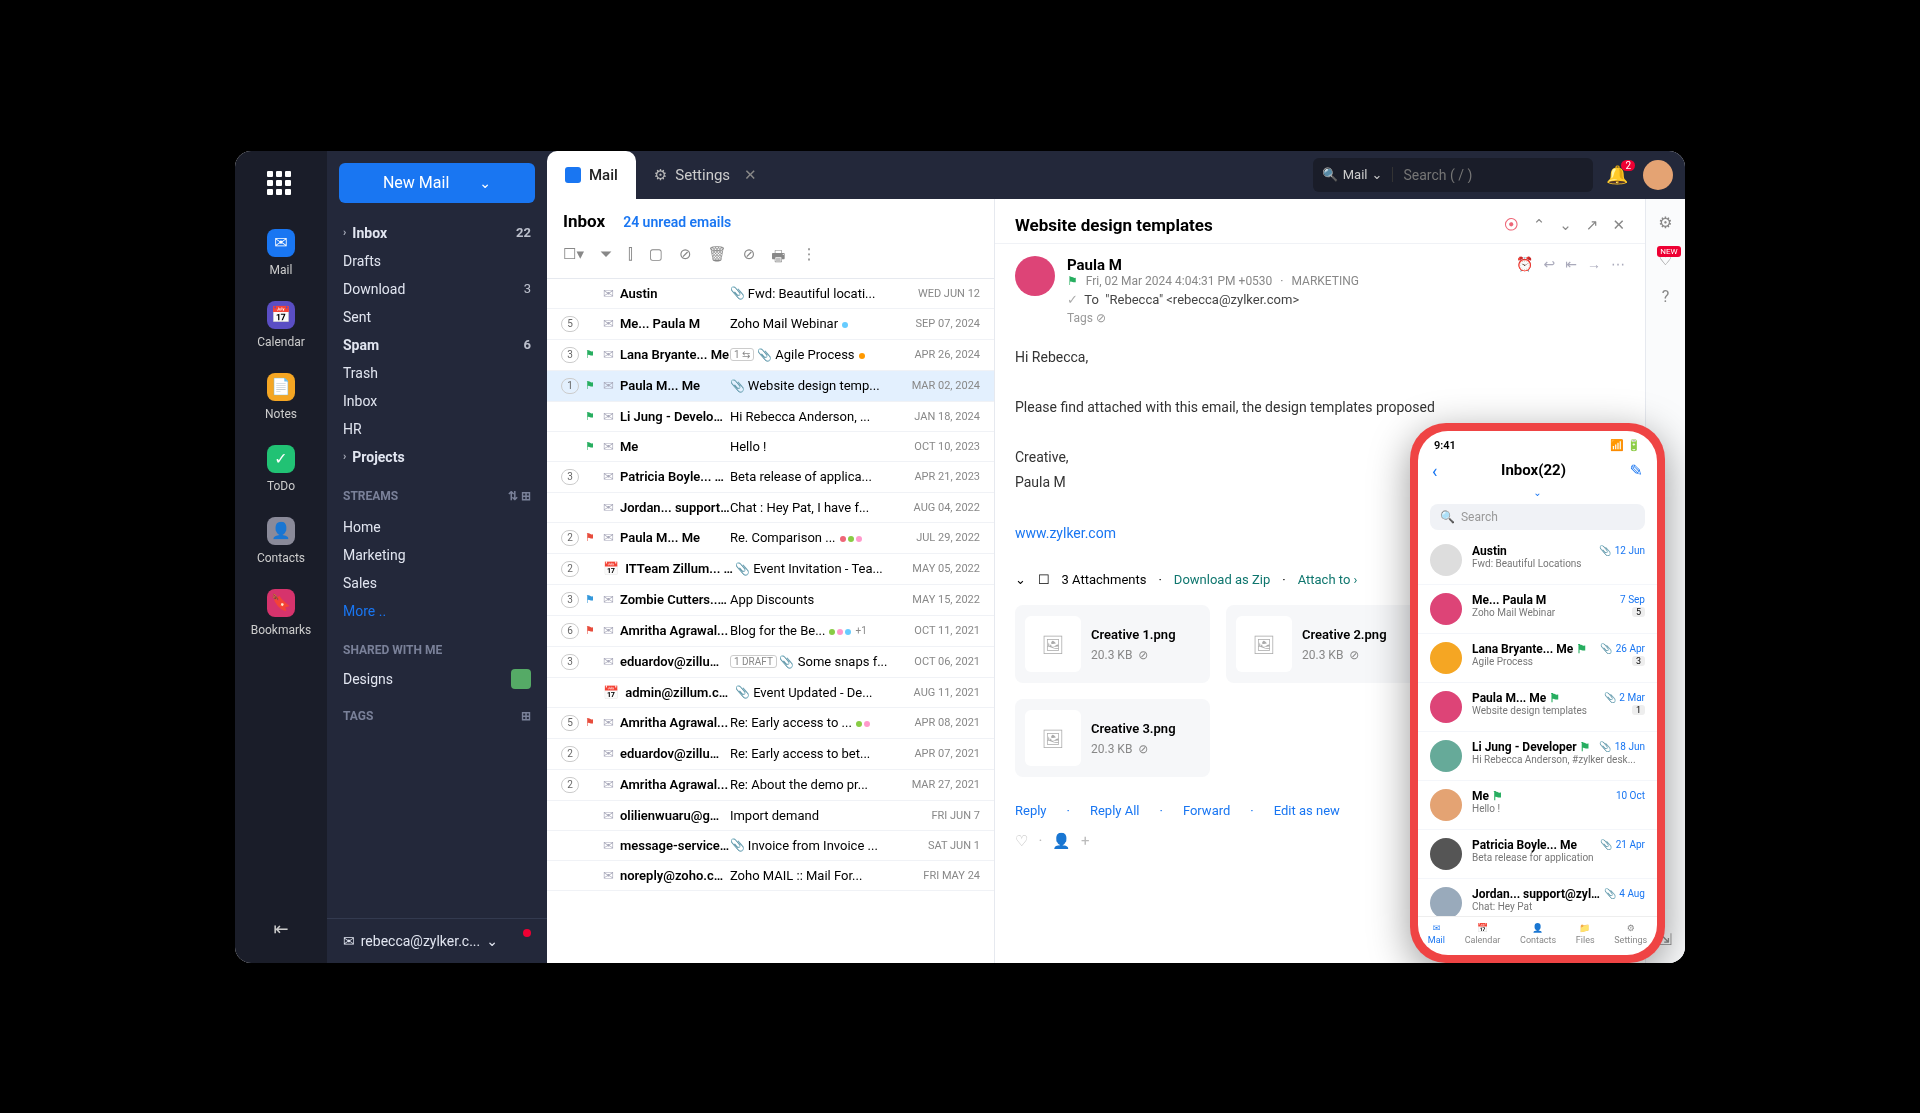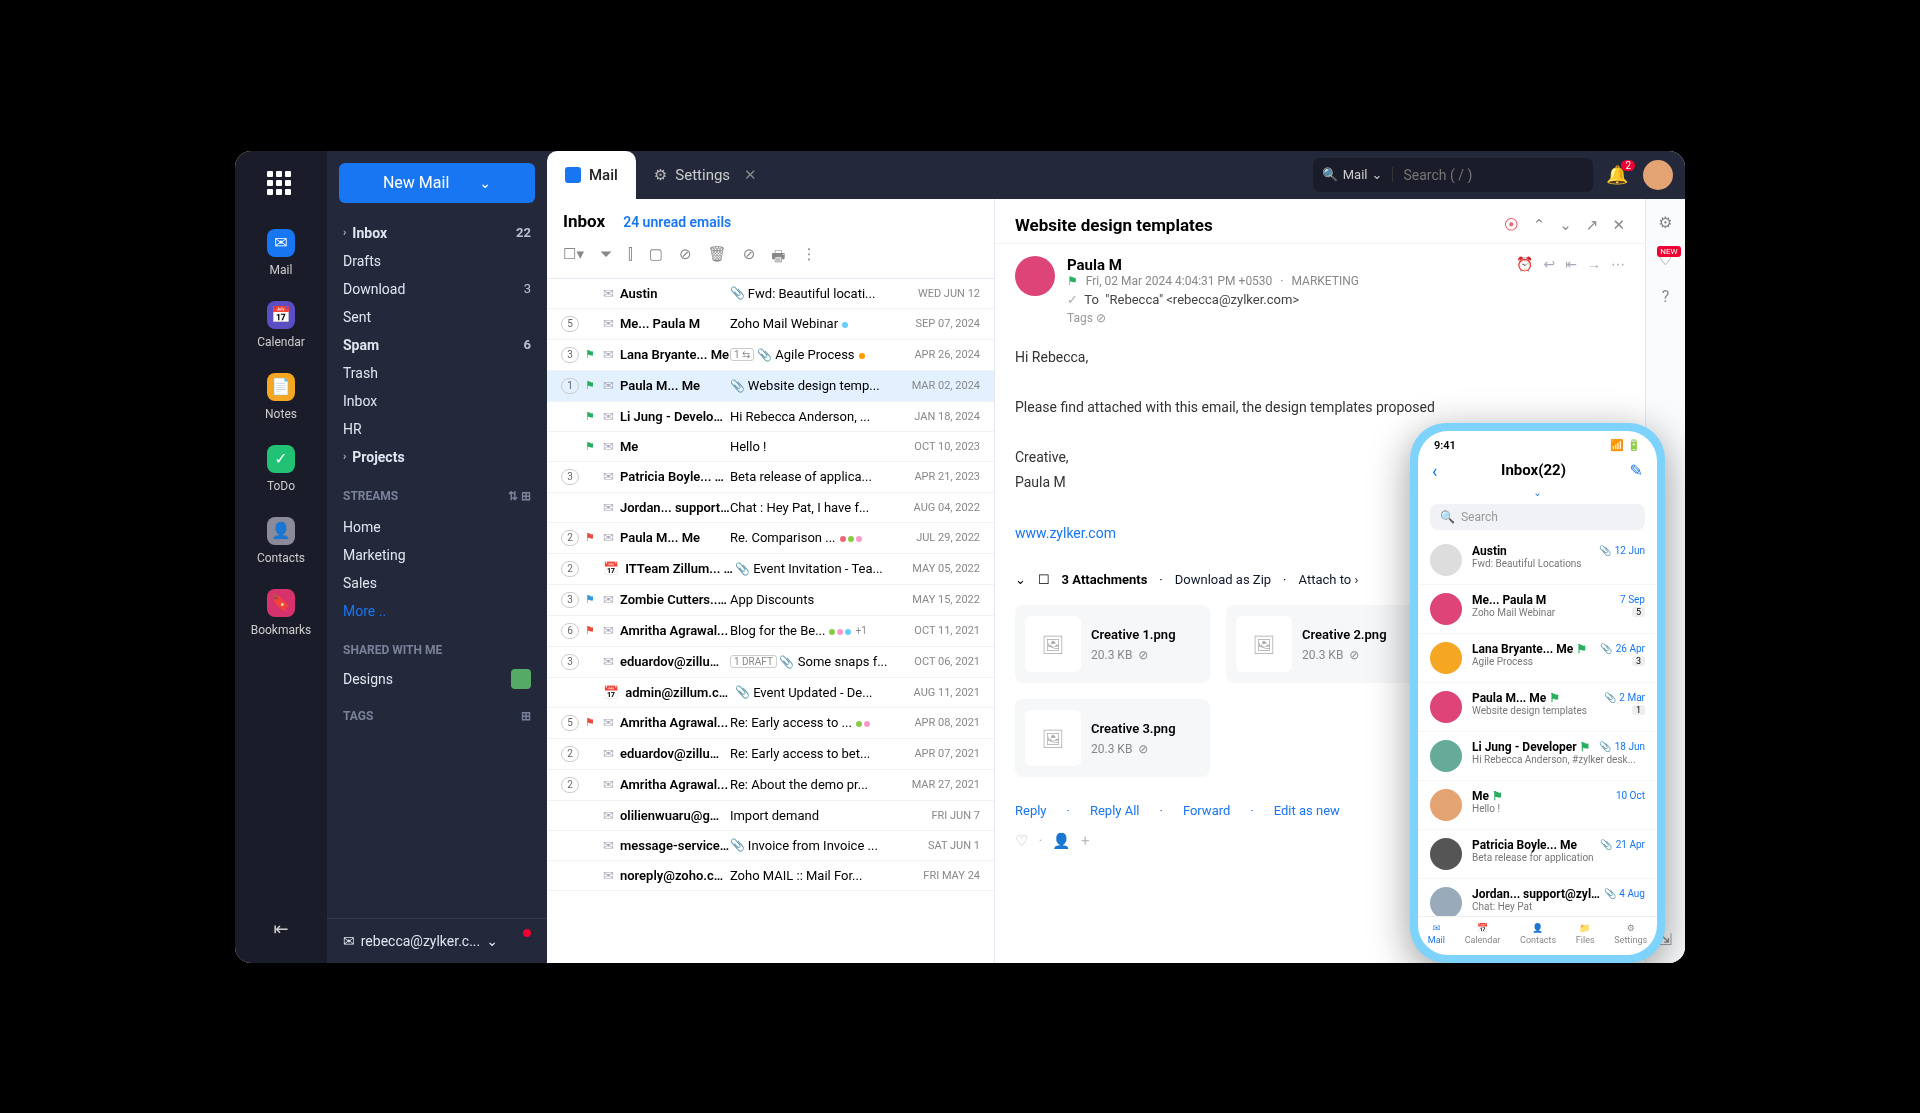--- a/index.html
+++ b/index.html
@@ -82,39 +82,39 @@
 .rinfo .name{font-weight:700;font-size:15px}
 .rinfo .dline{color:#888;font-size:12px;display:flex;gap:8px;align-items:center}
 .rinfo .dept{color:#888;font-size:12px}
 .rinfo .to{margin-top:4px;color:#444}
 .rinfo .tags{margin-top:4px;color:#999;font-size:12px}
 .ricons{display:flex;gap:10px;color:#aab;font-size:14px}
 .ricons span{cursor:pointer}
 .rbody{padding:8px 20px 16px;font-size:14px;line-height:1.8;color:#333}
 .rbody .link{color:#1976f2}
 .attbar{padding:10px 20px;display:flex;align-items:center;gap:12px;font-size:13px}
-.attbar .cnt{font-weight:700}
-.attbar a{color:#0f172a;text-decoration:none;cursor:pointer}
+.attbar .cnt{font-weight:400}
+.attbar a{color:#0f766e;text-decoration:none;cursor:pointer}
 .attgrid{padding:8px 20px 16px;display:flex;flex-wrap:wrap;gap:16px}
 .attcard{width:195px;height:78px;background:#f6f7f9;border-radius:8px;display:flex;padding:10px;gap:10px;align-items:center}
 .attcard .thumb{width:56px;height:56px;background:#fff;border-radius:6px;display:flex;align-items:center;justify-content:center;color:#aaa;font-size:18px}
 .attcard .info{font-size:12px}
 .attcard .fn{font-weight:600;font-size:13px;margin-bottom:6px}
 .ractions{padding:10px 20px;display:flex;gap:20px;font-size:13px;color:#1976f2}
 .ractions span{cursor:pointer}
 .reactbar{padding:4px 20px 10px;display:flex;gap:10px;color:#bbb;font-size:15px}
 .comment{margin:8px 20px 16px;border:1px solid #1976f2;border-radius:6px;padding:10px 12px;color:#999;font-size:13px}
 
 .rside{width:40px;border-left:1px solid #e6e9ef;background:#fafbfc;display:flex;flex-direction:column;align-items:center;padding:14px 0;gap:18px;color:#888}
 .rside span{cursor:pointer;font-size:16px}
 .rside .neww{position:relative}
 .rside .nb{position:absolute;top:-4px;right:-8px;background:#e03;color:#fff;font-size:8px;padding:1px 3px;border-radius:3px}
 
 
-.phone{position:absolute;right:20px;bottom:0;width:255px;height:540px;background:#7dd3fc;border-radius:36px;padding:8px;box-shadow:0 10px 40px rgba(0,0,0,.4)}
+.phone{position:absolute;right:20px;bottom:0;width:255px;height:540px;background:#ef4444;border-radius:36px;padding:8px;box-shadow:0 10px 40px rgba(0,0,0,.4)}
 .phone-in{width:100%;height:100%;background:#fff;border-radius:30px;overflow:hidden;display:flex;flex-direction:column;font-size:12px}
 .pstatus{display:flex;justify-content:space-between;padding:8px 16px 2px;font-size:11px;font-weight:600}
 .phead{display:flex;align-items:center;justify-content:space-between;padding:6px 14px}
 .phead .back{color:#1976f2;font-size:18px}
 .phead .title{font-weight:700;font-size:15px}
 .phead .compose{color:#1976f2;font-size:16px}
 .psearch{margin:6px 12px;background:#f0f2f6;border-radius:8px;padding:6px 10px;color:#999;display:flex;align-items:center;gap:6px}
 .plist{flex:1;overflow-y:auto}
 .prow{display:flex;gap:10px;padding:8px 12px;border-bottom:1px solid #f4f6fa}
 .prow .pav{width:32px;height:32px;border-radius:50%;background:#ddd;flex-shrink:0}

